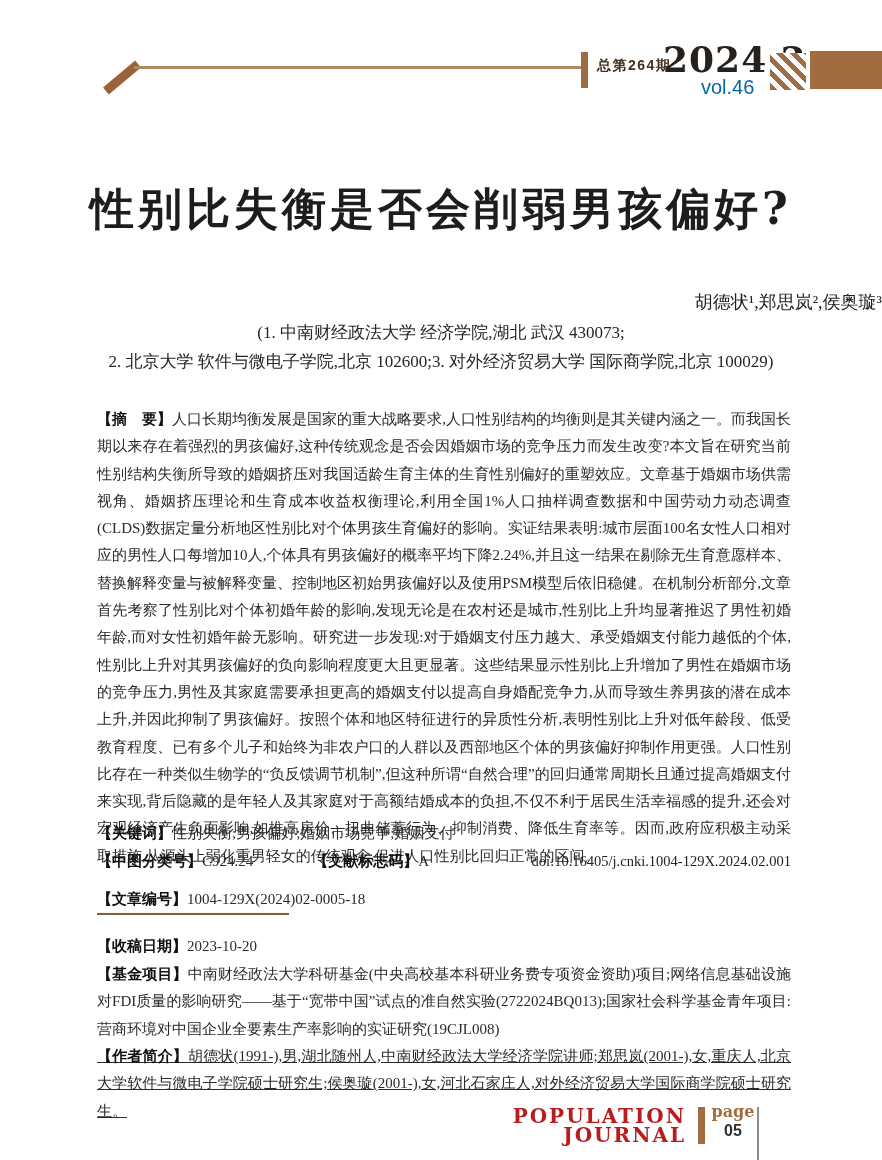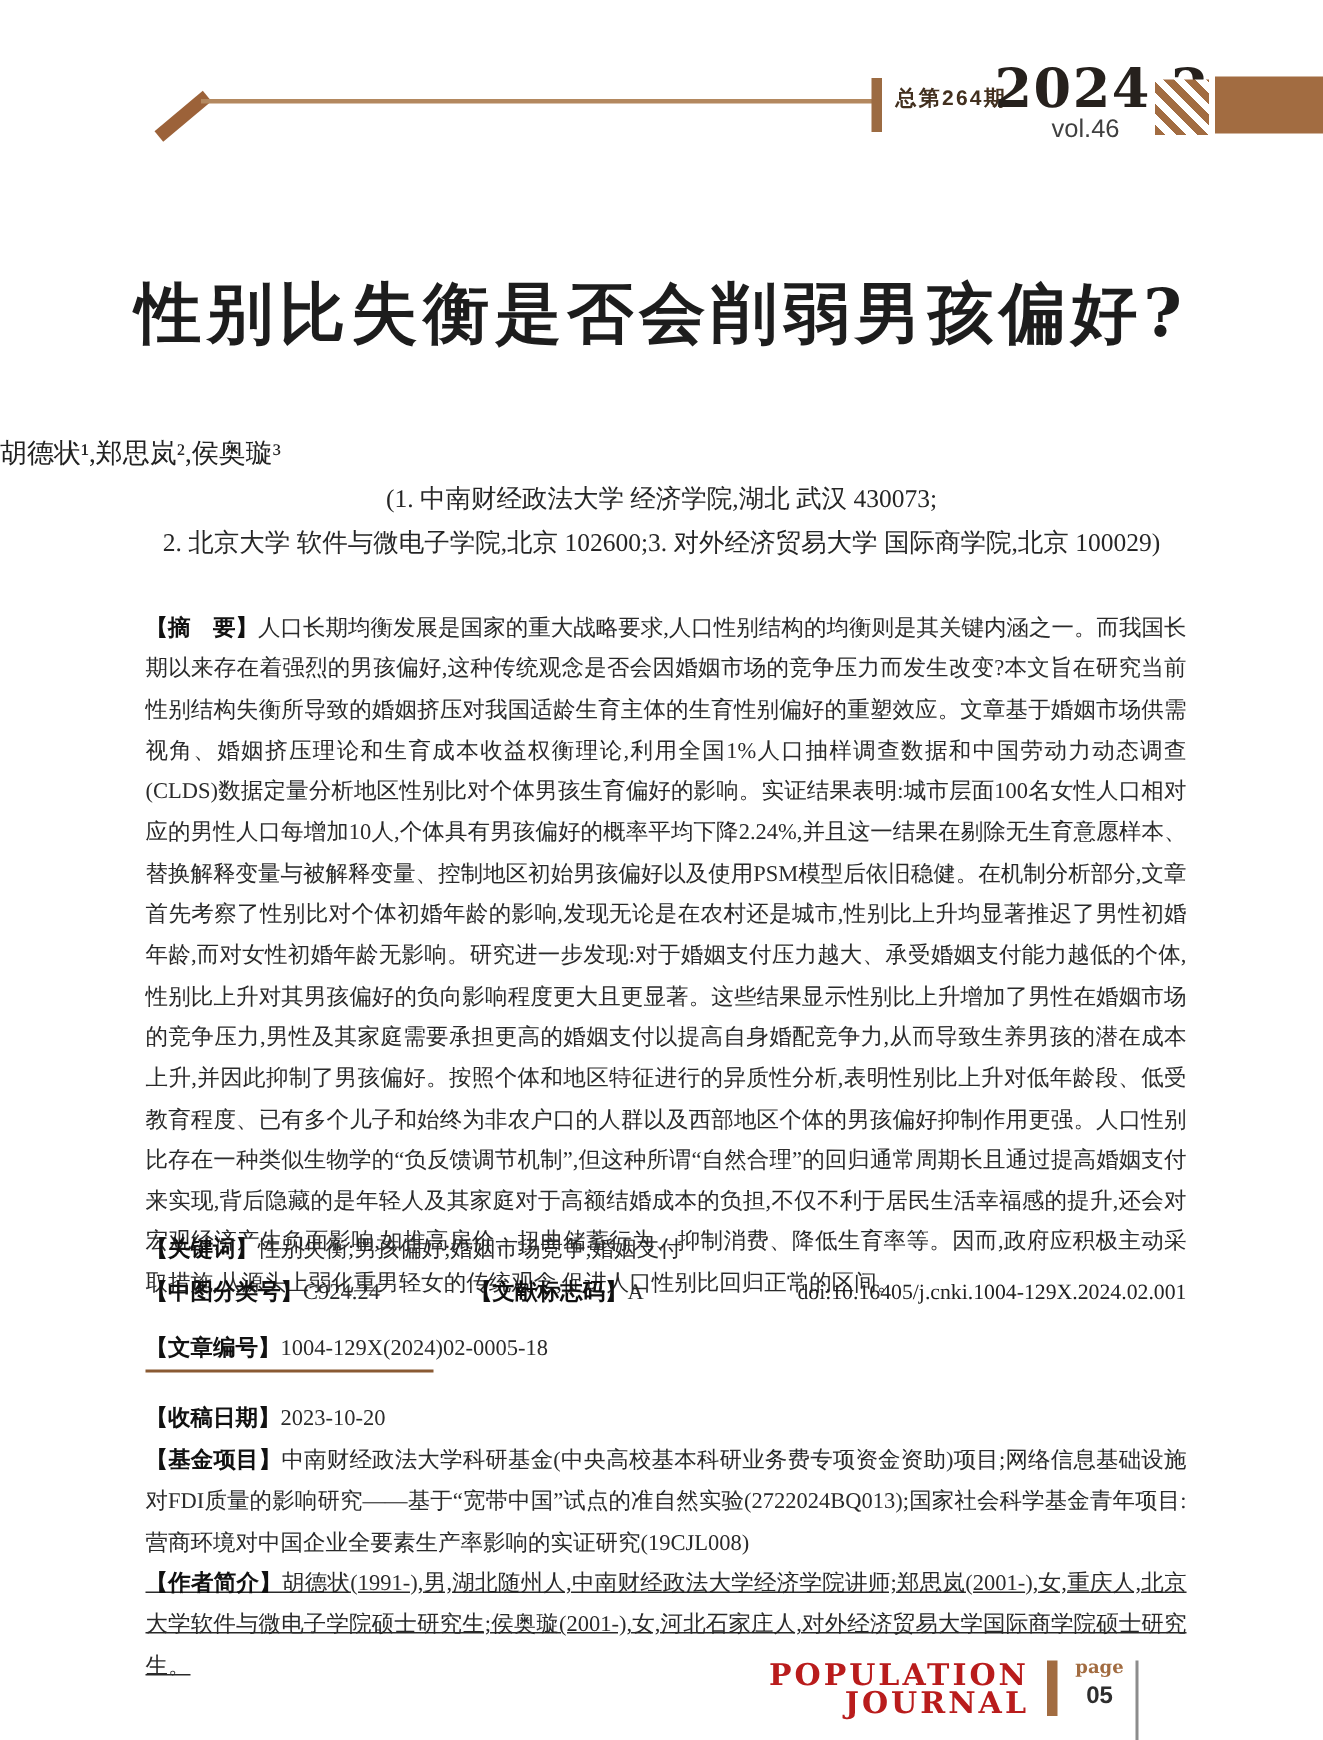--- a/index.html
+++ b/index.html
@@ -10,30 +10,30 @@
   }
   
   .diag { position:absolute; left:101px; top:73px; width:42px; height:9px;
           background:#9c6239; transform:rotate(-40deg); }
   .hline { position:absolute; left:134px; top:66px; width:448px; height:3px; background:#b3885f; }
   .vbar { position:absolute; left:581px; top:52px; width:7px; height:36px; background:#9c6b42; }
   .issue { position:absolute; left:597px; top:57px; font-size:14px; font-weight:bold;
            color:#42301f; letter-spacing:1.5px; font-family:"Liberation Sans",sans-serif;text-align:center; }
   .year { position:absolute; left:663px; top:38px; font-size:36px; font-weight:bold;
           color:#26211d; letter-spacing:1px; font-family:"DejaVu Serif",serif; }
-  .vol { position:absolute; left:701px; top:76px; font-size:17px; color:#404040;
+  .vol { position:absolute; left:701px; top:76px; font-size:20px; color:#0369a1;
          font-family:"Liberation Sans",sans-serif; }
   .stripes { position:absolute; left:770px; top:53px; width:36px; height:37px;
              background:repeating-linear-gradient(45deg,#a26c41 0 5px,#ffffff 5px 10px); }
   .solidbar { position:absolute; left:810px; top:51px; width:72px; height:38px; background:#a26c41; }
   
   .title { position:absolute; left:0; top:180px; width:100%; margin:0; text-align:center;
            font-size:44px; font-weight:bold; letter-spacing:4px; color:#1d1d1d;
            font-family:"DejaVu Serif",serif; }
-  .authors { position:absolute; left:0; top:290px; width:100%; text-align:left;
+  .authors { position:absolute; left:0; top:290px; width:100%; text-align:right;
              font-size:18px; color:#222222; }
   .affil1 { position:absolute; left:0; top:321px; width:100%; text-align:center; font-size:17px; }
   .affil2 { position:absolute; left:0; top:350px; width:100%; text-align:center; font-size:17px; }
   
   .blk { position:absolute; left:97px; width:694px; font-size:15px; line-height:27.3px;
          text-align:justify; color:#2a2a2a; }
   .blk b, .meta b { font-family:"Liberation Sans","DejaVu Sans",sans-serif;
          font-weight:bold; color:#111111; font-size:15px; }
   .abstract { top:390px; }
   .kw { top:819px; }
@@ -45,21 +45,21 @@
   .divider { position:absolute; left:97px; top:913px; width:192px; height:2px; background:#8a5a33; }
   .fn-received { top:932px; }
   .fn-funding { top:960px; }
   .fn-bios { top:1042px;text-decoration:underline; }
   
   .jname { position:absolute; right:196px; top:1107px; text-align:right; color:#b91c1c;
            font-size:20px; line-height:19px; letter-spacing:2px; font-weight:bold;
            font-family:"DejaVu Serif",serif; }
   .fbar { position:absolute; left:698px; top:1107px; width:7px; height:37px; background:#a26c41; }
   .pagebox { position:absolute; left:710px; top:1102px; width:46px; text-align:center; }
-  .plabel { color:#a26c41; font-weight:bold; font-size:12px; font-family:"DejaVu Serif",serif;
+  .plabel { color:#a26c41; font-weight:bold; font-size:16px; font-family:"DejaVu Serif",serif;
             line-height:19px; }
   .pnum { color:#2e2e2e; font-size:16px; font-weight:bold; line-height:19px;
           font-family:"Liberation Sans",sans-serif; }
   .fline { position:absolute; left:757px; top:1107px; width:2px; height:53px; background:#8c8c8c; }
 </style>
 </head>
 <body>
 
 <div class="page">
 

